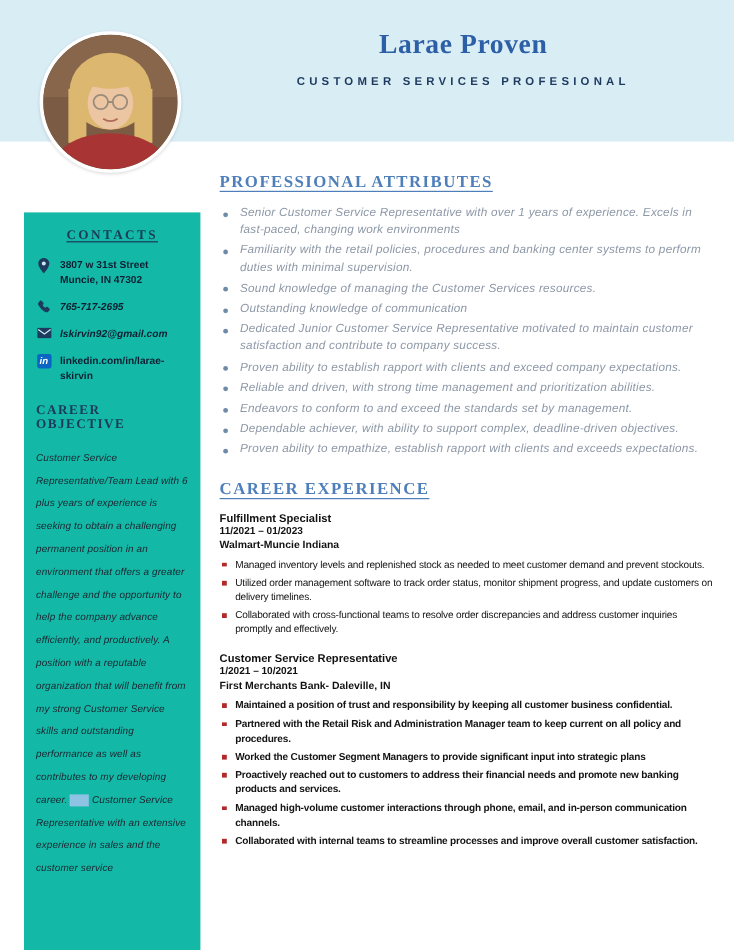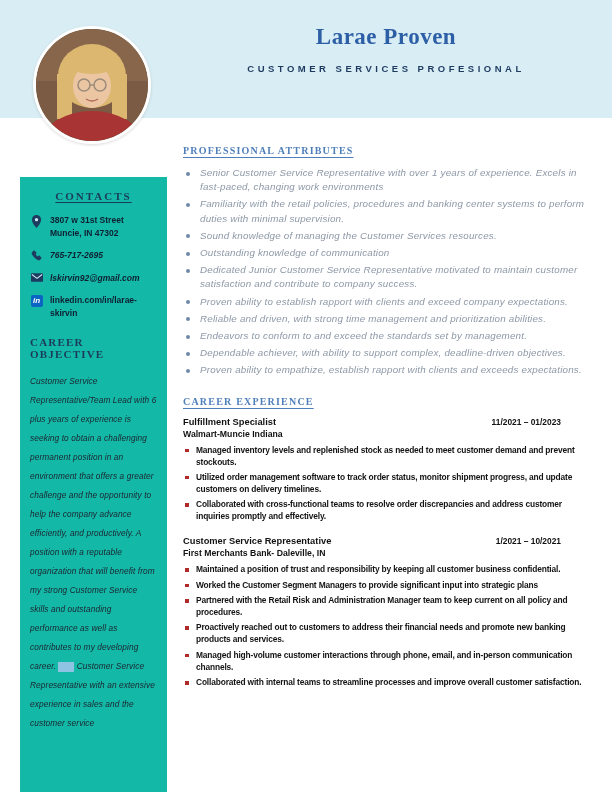--- a/index.html
+++ b/index.html
@@ -47,49 +47,49 @@
   .obj-head { margin-top:16px; letter-spacing:1.2px; }
   .objective {
     margin:8px 0 0 0; font-size:8.3px; font-style:italic; color:#1c2430;
     line-height:19px; letter-spacing:.1px;
   }
   .hl { display:inline-block; width:16px; height:10px; background:#8fc3e4; vertical-align:middle; margin-left:2px; }
 
   
   .content { position:absolute; left:183px; top:145px; width:412px; }
   .mhead {
-    font-family:"Liberation Serif", serif; font-size:10px; font-weight:700;
+    font-family:"Liberation Serif", serif; font-size:14px; font-weight:700;
     letter-spacing:1.2px; color:#4e7fba; text-decoration:underline;
     text-underline-offset:3px; margin:0 0 10px 0;
   }
   .attrs { list-style:none; margin:0 0 18px 0; padding:0; }
   .attrs li {
     position:relative; padding-left:17px; margin-bottom:3px;
     font-size:9.8px; font-style:italic; color:#8d98a7; line-height:1.45; letter-spacing:.2px;
   }
   .attrs li::before {
     content:""; position:absolute; left:3px; top:5.5px; width:4px; height:4px;
     border-radius:50%; background:#6f8aa9;
   }
 
   .job { margin-bottom:13px; }
-  .jobrow { display:flex; justify-content:space-between; align-items:baseline; padding-right:34px; }
+  .jobrow { display:flex; justify-content:space-between; align-items:baseline; padding-right:34px;flex-direction:column; }
   .jtitle { font-size:9.3px; font-weight:700; color:#111; }
   .jdates { font-size:8.4px; font-weight:700; color:#111; white-space:nowrap; }
   .jcompany { font-size:8.7px; font-weight:700; color:#111; margin-top:2px; }
   .jbullets { list-style:none; margin:6px 0 0 0; padding:0; }
   .jbullets li {
     position:relative; padding-left:13px; margin-bottom:3.5px;
     font-size:8.4px; font-weight:600; color:#141414; line-height:1.42; letter-spacing:-.15px;
   }
   .jbullets li::before {
     content:""; position:absolute; left:2px; top:4px; width:3.5px; height:3.5px;
     background:#b12a2a;
   }
-  .job.first .jbullets li { font-weight:700; }
+  .job.first .jbullets li { font-weight:400; }
 </style>
 </head>
 <body>
 
 <div class="page">
 
   <div class="top-band"></div>
 
   <div class="photo">
     <svg width="112" height="112" viewBox="0 0 112 112" aria-hidden="true">
@@ -199,22 +199,22 @@
     </section>
 
     <section class="job">
       <div class="jobrow">
         <span class="jtitle">Customer Service Representative</span>
         <span class="jdates">1/2021 – 10/2021</span>
       </div>
       <div class="jcompany">First Merchants Bank- Daleville, IN</div>
       <ul class="jbullets">
         <li>Maintained a position of trust and responsibility by keeping all customer business confidential.</li>
+        <li>Partnered with the Retail Risk and Administration Manager team to keep current on all policy and procedures.</li>
         <li>Worked the Customer Segment Managers to provide significant input into strategic plans</li>
-        <li>Partnered with the Retail Risk and Administration Manager team to keep current on all policy and procedures.</li>
         <li>Proactively reached out to customers to address their financial needs and promote new banking products and services.</li>
         <li>Managed high-volume customer interactions through phone, email, and in-person communication channels.</li>
         <li>Collaborated with internal teams to streamline processes and improve overall customer satisfaction.</li>
       </ul>
     </section>
 
   </main>
 </div>
 
 </body></html>

